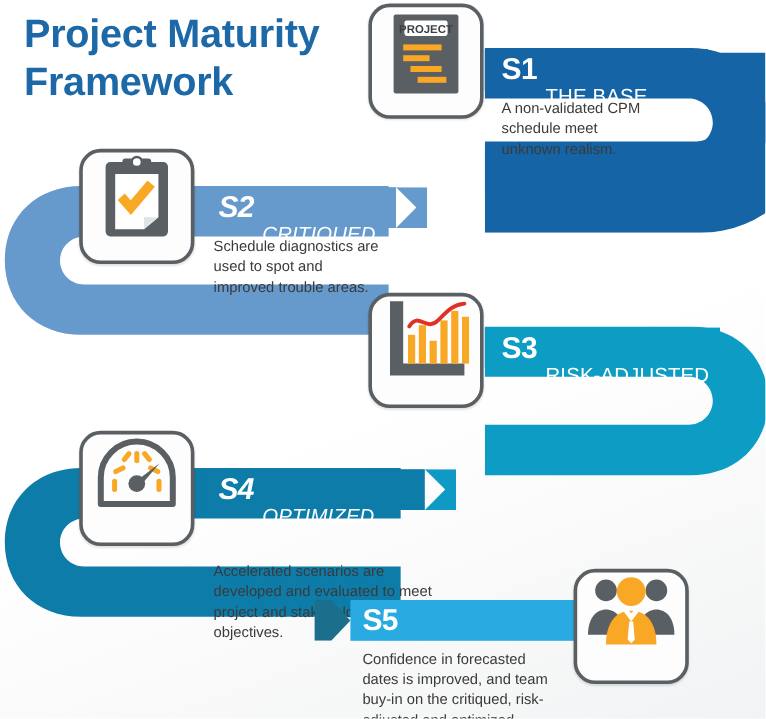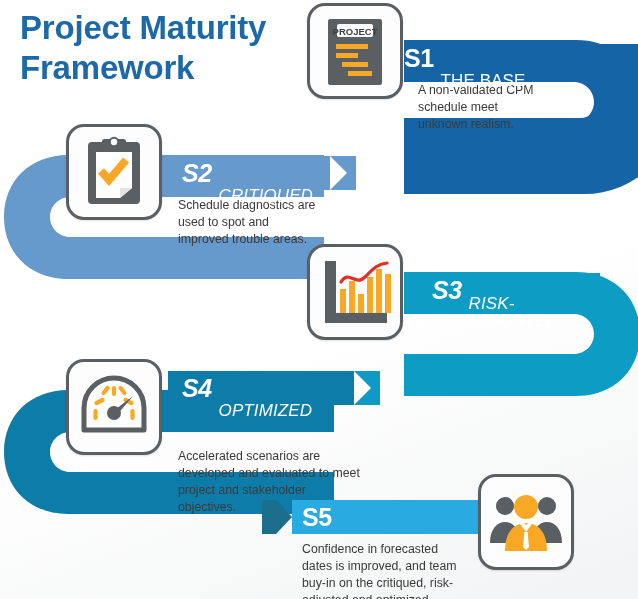--- a/index.html
+++ b/index.html
@@ -60,21 +60,21 @@
     font-size: 17px;
     font-weight: normal;
     color: #ffffff;
     line-height: 1;
     margin-left: 7px;
     letter-spacing: 0.1px;
     margin-top: 44px;
   }
   
   .bar.left-arrow { padding-left: 14px; font-style: italic; }
-  .bar.right-arrow { }
+  .bar.right-arrow { padding-left: 14px; }
 
   .arrow-head {
     position: absolute;
     top: 0;
     width: 26px;
     height: 34px;
   }
 
   .desc {
     font-size: 12.3px;
@@ -87,21 +87,21 @@
   
   .icon-tile {
     position: absolute;
     width: 96px;
     height: 96px;
     background: #fdfdfd;
     border: 3px solid #5a5f63;
     border-radius: 18px;
     box-sizing: border-box;
     display: flex;
-    align-items: center;
+    align-items: flex-start;
     justify-content: center;
     box-shadow: 0 1px 2px rgba(0,0,0,0.12);
     z-index: 40;
   }
   .icon-tile svg { display: block; }
 </style>
 </head>
 <body>
 
 <div id="canvas">
@@ -152,27 +152,27 @@
     </div>
     <div class="arrow-head" style="left:162px;">
       <svg width="26" height="34" viewBox="0 0 26 34">
         <path d="M0 0 H26 V34 H0 L17 17 Z" fill="#6699CC"></path>
       </svg>
     </div>
     <div class="desc" style="width:154px; padding-left:10px;">Schedule diagnostics are used to spot and improved trouble areas.</div>
   </div>
 
   <div class="stage" style="left:404px; top:273px; width:196px;">
-    <div class="bar" style="background:#0D9DC4; width:196px; padding-left:28px;font-style:italic;">
+    <div class="bar" style="background:#0D9DC4; width:196px; padding-left:14px;">
       <span class="s-num">S3</span>
       <span class="s-label">RISK-ADJUSTED</span>
     </div>
   </div>
 
-  <div class="stage" style="left:168px; top:371px; width:214px;">
+  <div class="stage" style="left:168px; top:391px; width:214px;">
     <div class="bar left-arrow" style="background:#0E7CA8; width:186px;">
       <span class="s-num">S4</span>
       <span class="s-label">OPTIMIZED</span>
     </div>
     <div class="arrow-head" style="left:186px;">
       <svg width="26" height="34" viewBox="0 0 26 34">
         <path d="M0 0 H26 V34 H0 L17 17 Z" fill="#0E9AC4"></path>
       </svg>
     </div>
     <div class="desc" style="width:198px; padding-left:10px;margin-top:36px;">Accelerated scenarios are developed and evaluated to meet project and stakeholder objectives.</div>

